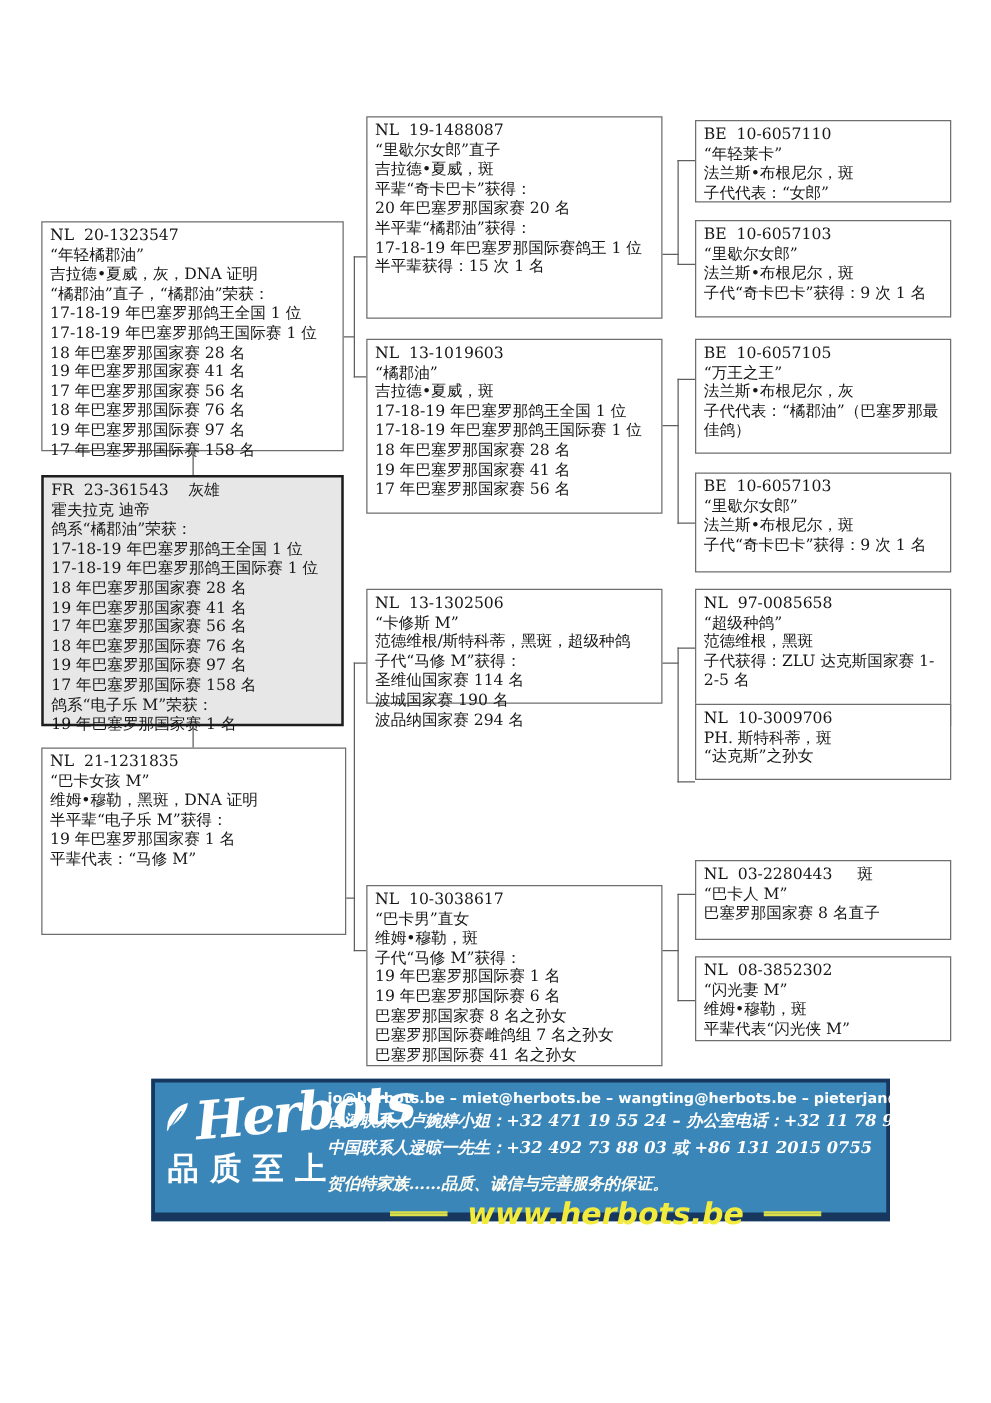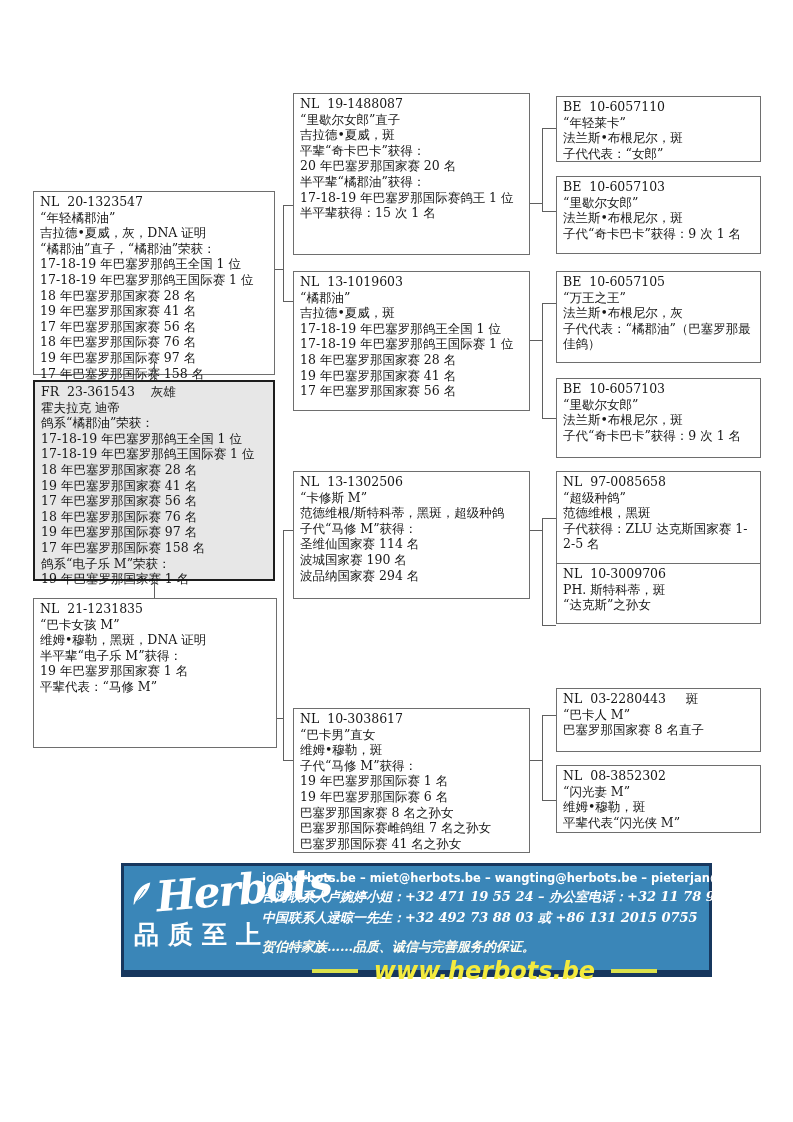--- a/index.html
+++ b/index.html
@@ -28,21 +28,21 @@
   .webrow{display:flex;align-items:center;justify-content:center;gap:16px;margin-top:2px;}
   .dline{width:46px;height:4px;border-top:2px solid #dbe14b;border-bottom:2px solid #dbe14b;box-sizing:border-box;}
   .website{color:#f3ea3e;font-weight:bold;font-style:italic;font-size:24px;line-height:26px;
            font-family:"DejaVu Sans","Liberation Sans",sans-serif;}
 </style>
 </head>
 <body>
 
 <div class="page">
 
-  <div class="pbox" style="left:33px;top:191px;width:242px;height:184px;">
+  <div class="pbox" style="left:33px;top:177px;width:242px;height:184px;">
       <div class="bline">NL  20-1323547</div>
       <div class="bline">“年轻橘郡油”</div>
       <div class="bline">吉拉德•夏威，灰，DNA 证明</div>
       <div class="bline">“橘郡油”直子，“橘郡油”荣获：</div>
       <div class="bline">17-18-19 年巴塞罗那鸽王全国 1 位</div>
       <div class="bline">17-18-19 年巴塞罗那鸽王国际赛 1 位</div>
       <div class="bline">18 年巴塞罗那国家赛 28 名</div>
       <div class="bline">19 年巴塞罗那国家赛 41 名</div>
       <div class="bline">17 年巴塞罗那国家赛 56 名</div>
       <div class="bline">18 年巴塞罗那国际赛 76 名</div>
@@ -86,21 +86,21 @@
   <div class="pbox" style="left:293px;top:271px;width:237px;height:140px;">
       <div class="bline">NL  13-1019603</div>
       <div class="bline">“橘郡油”</div>
       <div class="bline">吉拉德•夏威，斑</div>
       <div class="bline">17-18-19 年巴塞罗那鸽王全国 1 位</div>
       <div class="bline">17-18-19 年巴塞罗那鸽王国际赛 1 位</div>
       <div class="bline">18 年巴塞罗那国家赛 28 名</div>
       <div class="bline">19 年巴塞罗那国家赛 41 名</div>
       <div class="bline">17 年巴塞罗那国家赛 56 名</div>
     </div>
-  <div class="pbox" style="left:293px;top:471px;width:237px;height:128px;">
+  <div class="pbox" style="left:293px;top:471px;width:237px;height:92px;">
       <div class="bline">NL  13-1302506</div>
       <div class="bline">“卡修斯 M”</div>
       <div class="bline">范德维根/斯特科蒂，黑斑，超级种鸽</div>
       <div class="bline">子代“马修 M”获得：</div>
       <div class="bline">圣维仙国家赛 114 名</div>
       <div class="bline">波城国家赛 190 名</div>
       <div class="bline">波品纳国家赛 294 名</div>
     </div>
   <div class="pbox" style="left:293px;top:688px;width:237px;height:145px;margin-top:20px;">
       <div class="bline">NL  10-3038617</div>

